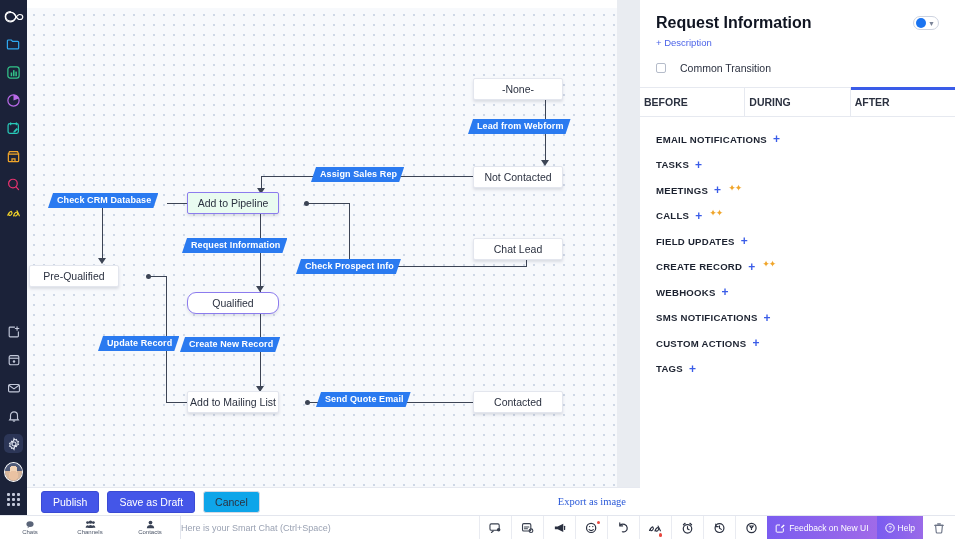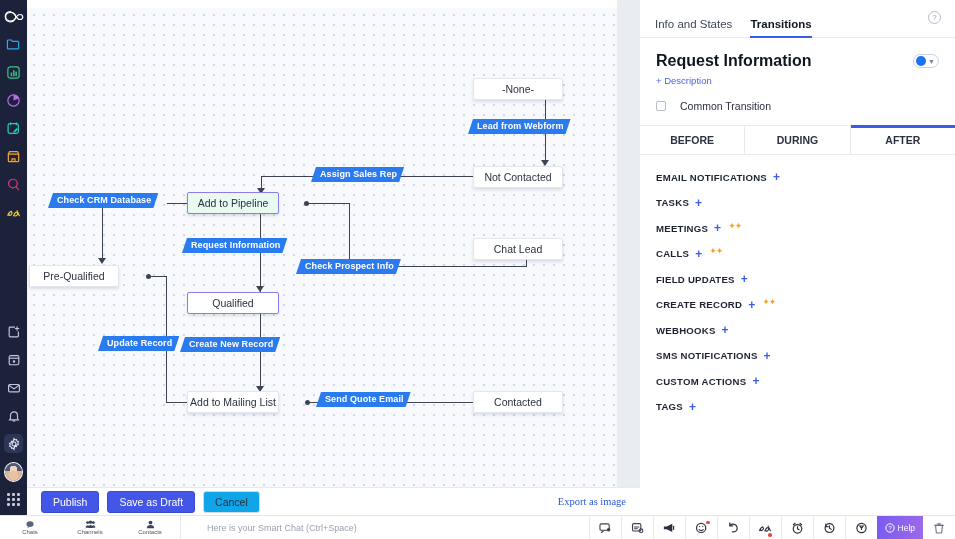--- a/index.html
+++ b/index.html
@@ -123,22 +123,22 @@
     display:flex; align-items:center; padding:0 2px; cursor:pointer;
   }
   .toggle .knob { width:10px; height:10px; border-radius:50%; background:#1a73f0; }
   .toggle .chev { margin-left:2px; font-size:7px; color:#7b8498; }
   .common-row { display:flex; align-items:center; gap:14px; padding:12px 16px 0 16px; }
   .cbox { width:10px;height:10px;border:1.2px solid #b5bcca; border-radius:2px; background:#fff; cursor:pointer;}
   .common-label { font-size:10.5px; color:#2b3140; }
 
   .seg { display:flex; margin-top:13px; border-top:1px solid #e6e9f0; border-bottom:1px solid #e6e9f0;}
   .seg-item {
-    flex:1; text-align:center; font-size:10.5px; font-weight:bold; color:#2b3140;
-    padding:8px 12px; border-right:1px solid #e6e9f0; cursor:pointer; position:relative; background:#fff;
+    flex:1; font-size:10.5px; font-weight:bold; color:#2b3140;
+    padding:8px 4px; border-right:1px solid #e6e9f0; cursor:pointer; position:relative; background:#fff;
   }
   .seg-item:last-child{ border-right:none; }
   .seg-item.active::before{
     content:""; position:absolute; left:0; right:0; top:-1px; height:2.5px; background:#3a5ce8;
   }
 
   .act-list { padding:16px 8px 0 16px; }
   .act-row { display:flex; align-items:center; gap:6px; margin-bottom:13.5px; position:relative; }
   .act-label { font-size:9.6px; font-weight:bold; color:#1c2230; letter-spacing:.25px; }
   .plus { color:#3a5ce8; font-size:12px; font-weight:bold; line-height:1; cursor:pointer; }
@@ -151,21 +151,21 @@
     display:flex; align-items:center;
   }
   .bb-left { display:flex; align-items:center; }
   .bb-item {
     width:60px; display:flex; flex-direction:column; align-items:center;
     justify-content:center; gap:0px; cursor:pointer;
   }
   .bb-item .lbl { font-size:6px; color:#4a5466; }
   .bb-search {
     flex:1; border-left:1px solid #e3e6ee; height:24px;
-    display:flex; align-items:center; padding-left:26px;
+    display:flex; align-items:center; padding-left:0;
     font-size:9px; color:#9aa2b3; cursor:text;
   }
   .bb-right { display:flex; align-items:center; height:24px; }
   .bb-ic {
     width:32px; height:24px; display:flex; align-items:center; justify-content:center;
     border-left:1px solid #e9ebf1; cursor:pointer; position:relative;
   }
   .feedback-pill {
     display:flex; align-items:center; gap:4px; height:24px; padding:0 8px;
     background:linear-gradient(90deg,#7a5cf0,#a06ae8); color:#fff; font-size:8.5px;
@@ -338,21 +338,21 @@
     </div>
     <div class="node plain" style="left:446px; top:230px; width:90px;">
       <span>Chat Lead</span>
     </div>
     <div class="node green" style="left:160px; top:184px; width:92px;">
       <span>Add to Pipeline</span>
     </div>
     <div class="node plain" style="left:2px; top:257px; width:90px;">
       <span>Pre-Qualified</span>
     </div>
-    <div class="node purple" style="left:160px; top:284px; width:92px;">
+    <div class="node purple" style="left:160px; top:284px; width:92px;border-radius:9px;">
       <span>Qualified</span>
     </div>
     <div class="node plain" style="left:160px; top:383px; width:92px;">
       <span>Add to Mailing List</span>
     </div>
     <div class="node plain" style="left:446px; top:383px; width:90px;">
       <span>Contacted</span>
     </div>
 
     <div class="trans" style="left:441px; top:111px;">
@@ -385,29 +385,20 @@
 
   <div class="actionbar">
     <button class="btn btn-primary">Publish</button>
     <button class="btn btn-secondary">Save as Draft</button>
     <button class="btn btn-ghost">Cancel</button>
     <span class="export-link">Export as image</span>
   </div>
 
   <div class="panel">
 
-    <div class="panel-tabs">
-      <div class="ptab">
-        <span>Info and States</span>
-      </div>
-      <div class="ptab active">
-        <span>Transitions</span>
-      </div>
-      <div class="help-circle">?</div>
-    </div>
 
     <div class="panel-head">
       <div class="panel-title">Request Information</div>
       <span class="desc-link">+ Description</span>
       <div class="toggle">
         <span class="knob"></span>
         <span class="chev">▼</span>
       </div>
     </div>
 
@@ -563,20 +554,27 @@
             <path d="M7 4v2.8l2 1.2" stroke="#2a3040" stroke-width="1.2" fill="none" stroke-linecap="round"></path>
             <path d="M3 2.4v2.6h2.6" fill="none" stroke="#2a3040" stroke-width="1.3" stroke-linecap="round"></path>
           </svg>
       </div>
       <div class="bb-ic">
         <svg width="13" height="12" viewBox="0 0 14 13">
             <circle cx="7" cy="6.5" r="5" fill="none" stroke="#2a3040" stroke-width="1.3"></circle>
             <path d="M5.2 4.4h3.6l-1.8 2.4zM7 6.8v2" stroke="#2a3040" stroke-width="1.2" fill="none"></path>
           </svg>
       </div>
+      <div class="feedback-pill">
+        <svg width="10" height="10" viewBox="0 0 12 12">
+            <path d="M10 6.4V10a1 1 0 01-1 1H2.4a1 1 0 01-1-1V3.4a1 1 0 011-1H6" fill="none" stroke="#fff" stroke-width="1.2"></path>
+            <path d="M7.6 4.6l2.8-2.8 1.2 1.2-2.8 2.8-1.6.4z" fill="#fff"></path>
+          </svg>
+        <span>Feedback on New UI</span>
+      </div>
       <div class="help-pill">
         <svg width="10" height="10" viewBox="0 0 12 12">
             <circle cx="6" cy="6" r="5" fill="none" stroke="#fff" stroke-width="1.2"></circle>
             <text x="6" y="8.6" font-size="7" fill="#fff" text-anchor="middle" font-family="Liberation Sans">?</text>
           </svg>
         <span>Help</span>
       </div>
       <div class="bb-ic" style="border-left:none;">
         <svg width="12" height="12" viewBox="0 0 13 13">
             <path d="M2.8 3.6h7.4l-.7 7.4a1 1 0 01-1 .9H4.5a1 1 0 01-1-.9z" fill="none" stroke="#6b7386" stroke-width="1.2"></path>

